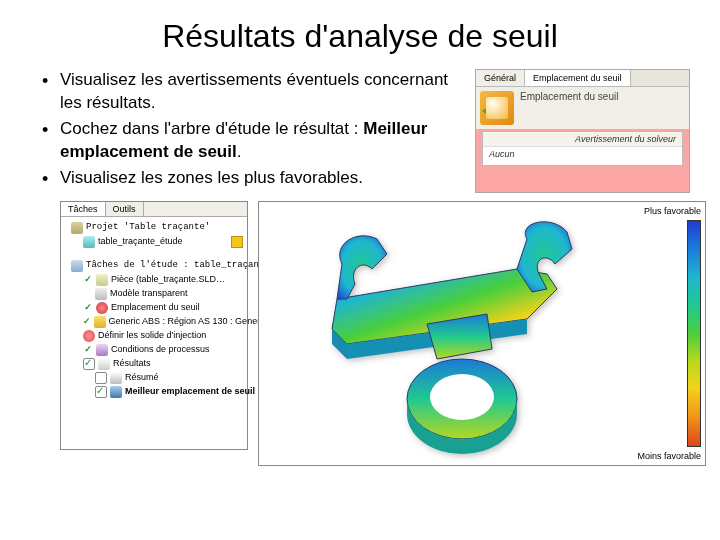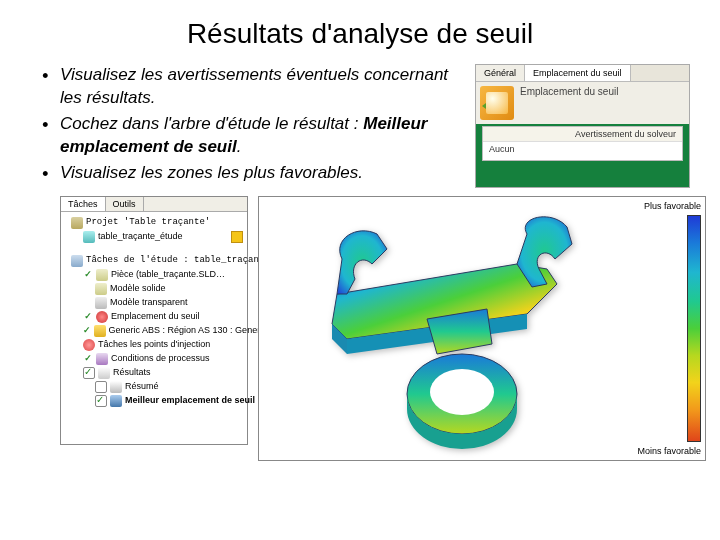--- a/index.html
+++ b/index.html
@@ -7,54 +7,54 @@
     width: 720px;
     height: 540px;
     background: #fff;
     font-family: Arial, Helvetica, sans-serif;
     color: #000;
     position: relative;
     overflow: hidden;
   }
   .title {
     text-align: center;
-    font-size: 28px;
+    font-size: 32px;
     font-weight: 400;
     padding-top: 18px;
     padding-bottom: 14px;
     font-family: Arial, sans-serif;
   }
   .content-top {
     display: flex;
     padding: 0 30px 0 40px;
   }
   .bullets {
     flex: 1;
     font-size: 17px;
     line-height: 1.35;
     padding-right: 10px;
   }
-  .bullets ul { list-style: none; font-style: italic; }
+  .bullets ul { list-style: none; }
   .bullets li {
     position: relative;
     padding-left: 20px;
     margin-bottom: 3px;
   }
   .bullets li::before {
     content: "•";
     position: absolute;
     left: 2px;
     top: 0;
     font-size: 18px;
   }
   .strong { font-weight: 700; }
   .panel-right {
     width: 215px;
     border: 1px solid #aaa;
-    background: #15803d;
+    background: #fca5a5;
     font-size: 10px;
     font-family: Tahoma, sans-serif;
   }
   .panel-tabs {
     display: flex;
     background: #e8e5da;
     border-bottom: 1px solid #bbb;
   }
   .panel-tab {
     padding: 3px 8px;
@@ -94,20 +94,21 @@
   .panel-right-text {
     margin-left: 6px;
     flex: 1;
     color: #444;
     font-size: 10px;
   }
   .panel-warn {
     margin: 2px 6px 6px 6px;
     border: 1px solid #bbb;
     background: #fff;
+    font-style: italic;
   }
   .panel-warn-head {
     background: #f5f3ea;
     padding: 2px 6px;
     font-size: 9px;
     color: #333;
     border-bottom: 1px solid #ddd;
     text-align: right;
   }
   .panel-warn-body {
@@ -274,40 +275,36 @@
       <div class="tree-row pad1">
         <span class="ico ico-mesh"></span>
         <span>Tâches de l'étude : table_traçante_étude (La…</span>
       </div>
       <div class="tree-row pad2">
         <span class="ico-green">✓</span>
         <span class="ico ico-part"></span>
         <span>Pièce (table_traçante.SLD…</span>
       </div>
       <div class="tree-row pad3">
-        <span class="ico ico-part"></span>
-        <span>Modèle solide</span>
-      </div>
-      <div class="tree-row pad3">
         <span class="ico" style="background:linear-gradient(#eee,#bbb)"></span>
         <span>Modèle transparent</span>
       </div>
       <div class="tree-row pad2">
         <span class="ico-green">✓</span>
         <span class="ico ico-gate"></span>
         <span>Emplacement du seuil</span>
       </div>
       <div class="tree-row pad2">
         <span class="ico-green">✓</span>
         <span class="ico ico-yellow"></span>
         <span>Generic ABS : Région AS 130 : Generic Sh…</span>
       </div>
       <div class="tree-row pad2">
         <span class="ico ico-gate2"></span>
-        <span>Tâches les points d'injection</span>
+        <span>Définir les solide d'injection</span>
       </div>
       <div class="tree-row pad2">
         <span class="ico-green">✓</span>
         <span class="ico ico-proc"></span>
         <span>Conditions de processus</span>
       </div>
       <div class="tree-row pad2">
         <span class="ico ico-check on"></span>
         <span class="ico ico-res"></span>
         <span>Résultats</span>

